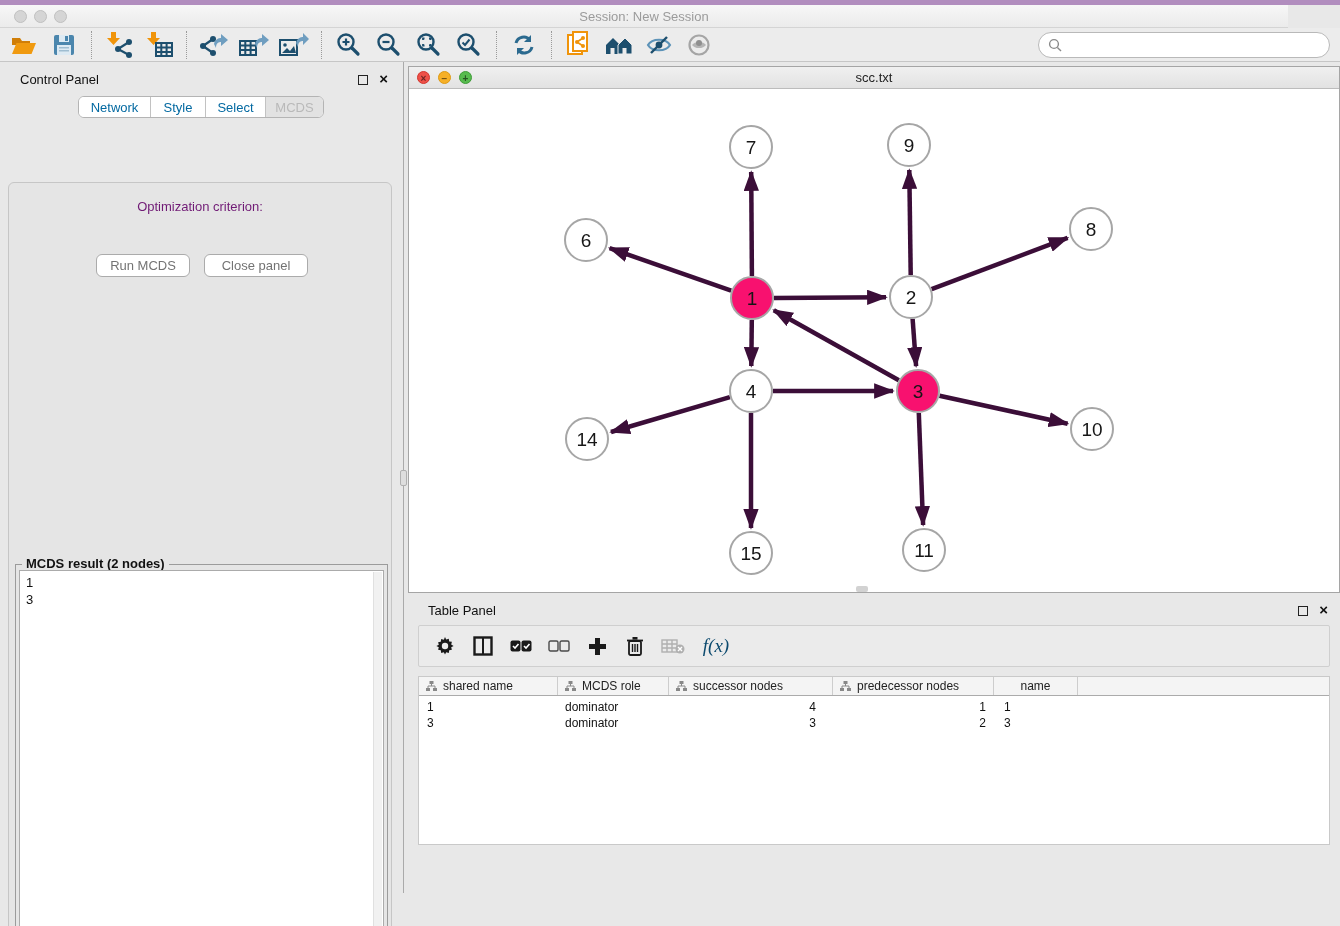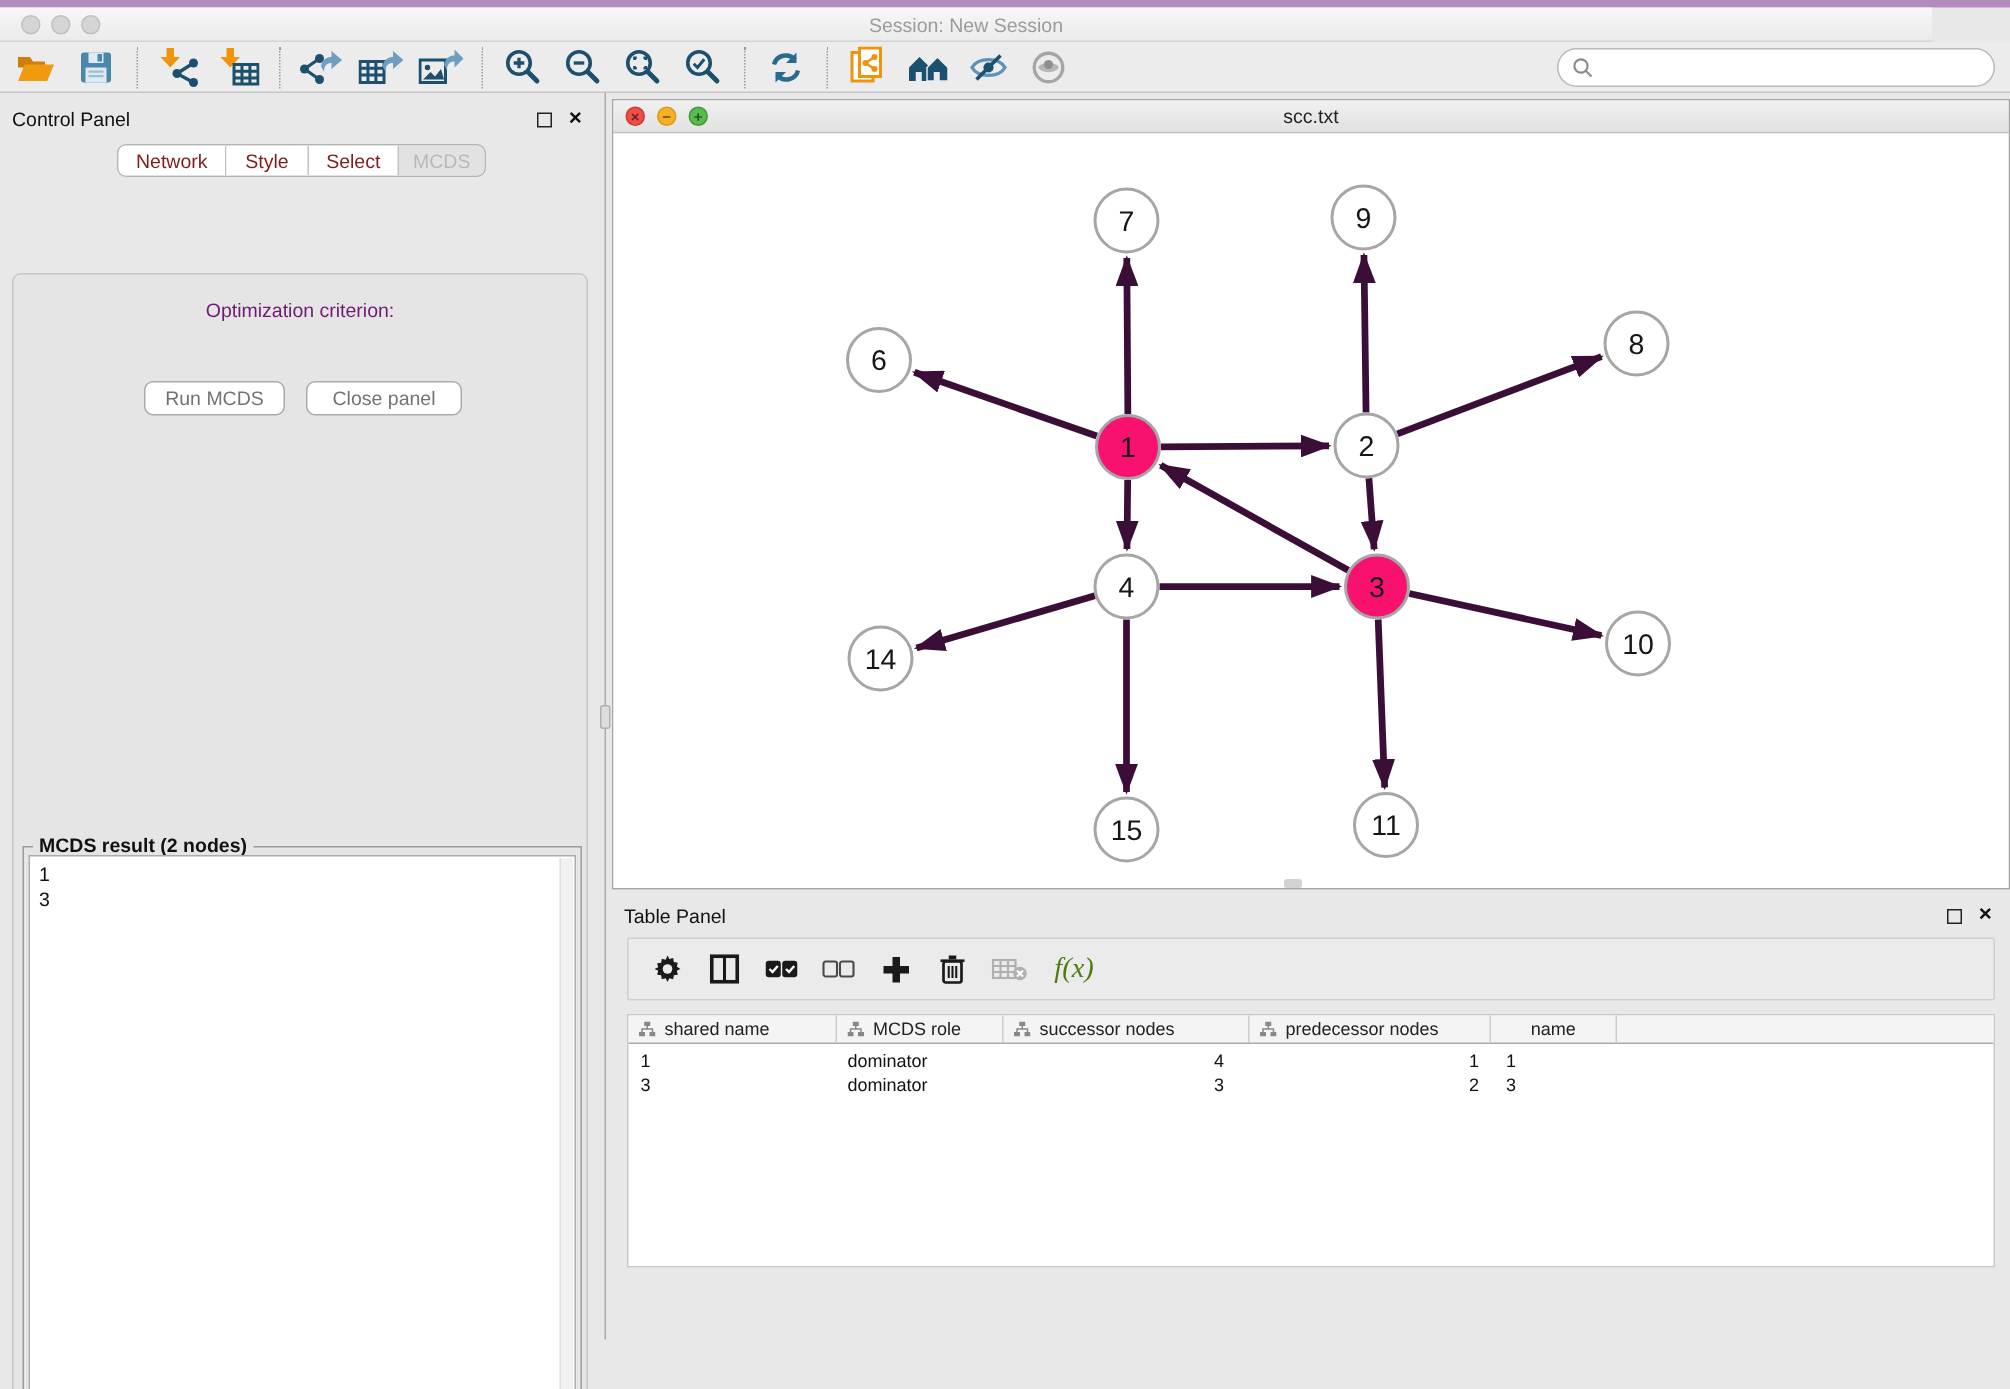--- a/index.html
+++ b/index.html
@@ -20,27 +20,27 @@
   .toolbar { position:absolute; left:0; top:28px; width:1340px; height:34px;
     background:#ececec; border-bottom:1px solid #c6c6c6; display:flex; align-items:center; padding-left:4px; }
   .tbtn { width:40px; height:32px; display:flex; align-items:center; justify-content:center; }
   .tsep { width:1px; height:28px; border-left:1px dotted #9a9a9a; margin:0 7px; }
   .searchbox { position:absolute; right:10px; top:4px; width:292px; height:26px; background:#fff;
     border:1px solid #b9b9b9; border-radius:13px; display:flex; align-items:center; padding-left:9px; }
   .searchbox input { border:none; outline:none; flex:1; height:20px; font-size:13px; background:transparent; margin-left:6px; }
   
   .control-panel { position:absolute; left:0; top:62px; width:400px; height:831px; background:#e8e8e8; }
   .panel-titlerow { position:absolute; left:0; top:8px; width:100%; height:20px; }
-  .panel-title { position:absolute; left:8px; top:2px; color:#111;text-align:center; }
+  .panel-title { position:absolute; left:20px; top:2px; color:#111;text-align:center; }
   .float-icon { position:absolute; width:10px; height:10px; border:1.5px solid #222; top:5px; }
   .close-x { position:absolute; top:1px; font-weight:bold; font-size:15px; color:#111; line-height:16px; }
   .segtabs { position:absolute; display:flex; height:22px; border:1px solid #b4b4b4; border-radius:6px;
     overflow:hidden; background:#fff; }
   .segtab { display:flex; align-items:center; justify-content:center; border-right:1px solid #c2c2c2;
-    background:#fff; color:#7f1d1d; font-size:13px; }
+    background:#fff; color:#0369a1; font-size:13px; }
   .segtab:last-child { border-right:none; }
   .segtab.selected { background:#e2e2e2; color:#b9b9b9; }
   .cp-body { position:absolute; left:8px; top:120px; width:384px; height:758px;
     background:#e5e5e5; border:1px solid #c6c6c6; border-radius:6px; }
   .opt-label { position:absolute; top:16px; left:0; width:100%; text-align:center; color:#701a75; }
   .mac-select { position:absolute; left:37px; top:38px; width:310px; height:24px; background:#fff;
     border:1px solid #ababab; border-radius:6px; display:flex; align-items:center; padding:0 20px 0 12px; }
   .mac-select .stepper { position:absolute; right:7px; top:3px; }
   .mac-btn { position:absolute; height:23px; background:#fff; border:1px solid #ababab; border-radius:6px;
     display:flex; align-items:center; justify-content:center; font-size:13px; color:#737373; }
@@ -63,21 +63,21 @@
   .net-title { position:absolute; width:100%; text-align:center; top:3px; color:#222; }
   .mini-light { position:absolute; top:4px; width:13px; height:13px; border-radius:50%; font-size:10px;
     line-height:13px; text-align:center; color:rgba(0,0,0,.55); font-weight:bold; }
   .net-canvas { position:absolute; left:0; top:22px; width:930px; height:503px; background:#fff; }
   .hthumb { position:absolute; left:447px; top:497px; width:12px; height:6px; background:#d2d2d2; border-radius:2px; }
   
   .table-panel { position:absolute; left:408px; top:595px; width:932px; height:298px; background:#e8e8e8; }
   .tp-toolbar { position:absolute; left:10px; top:30px; width:912px; height:42px; background:#ebebeb;
     border:1px solid #cfcfcf; border-radius:2px; display:flex; align-items:center; padding-left:14px; }
   .tp-ic { width:24px; height:24px; display:flex; align-items:center; justify-content:center; margin-right:14px; }
-  .fx { font-family:"Liberation Serif", serif; font-style:italic; font-size:19px; color:#4d7c0f;text-align:right; }
+  .fx { font-family:"Liberation Serif", serif; font-style:italic; font-size:19px; color:#0c4a6e;text-align:right; }
   .datatable { position:absolute; left:10px; top:81px; width:912px; height:169px; background:#fff;
     border:1px solid #c9c9c9; }
   .thead { position:absolute; left:0; top:0; height:19px; background:#f4f4f4; border-bottom:1px solid #ababab;
     display:flex; align-items:center; font-size:12px; color:#222; }
   .thcell { height:100%; display:flex; align-items:center; border-right:1px solid #cdcdcd; padding-left:7px; }
   .trow { position:absolute; left:0; height:16px; display:flex; font-size:12px; color:#111; }
   .tcell { height:16px; line-height:16px; }
   
   .tp-tabs { position:absolute; left:286px; top:269px; }
   

